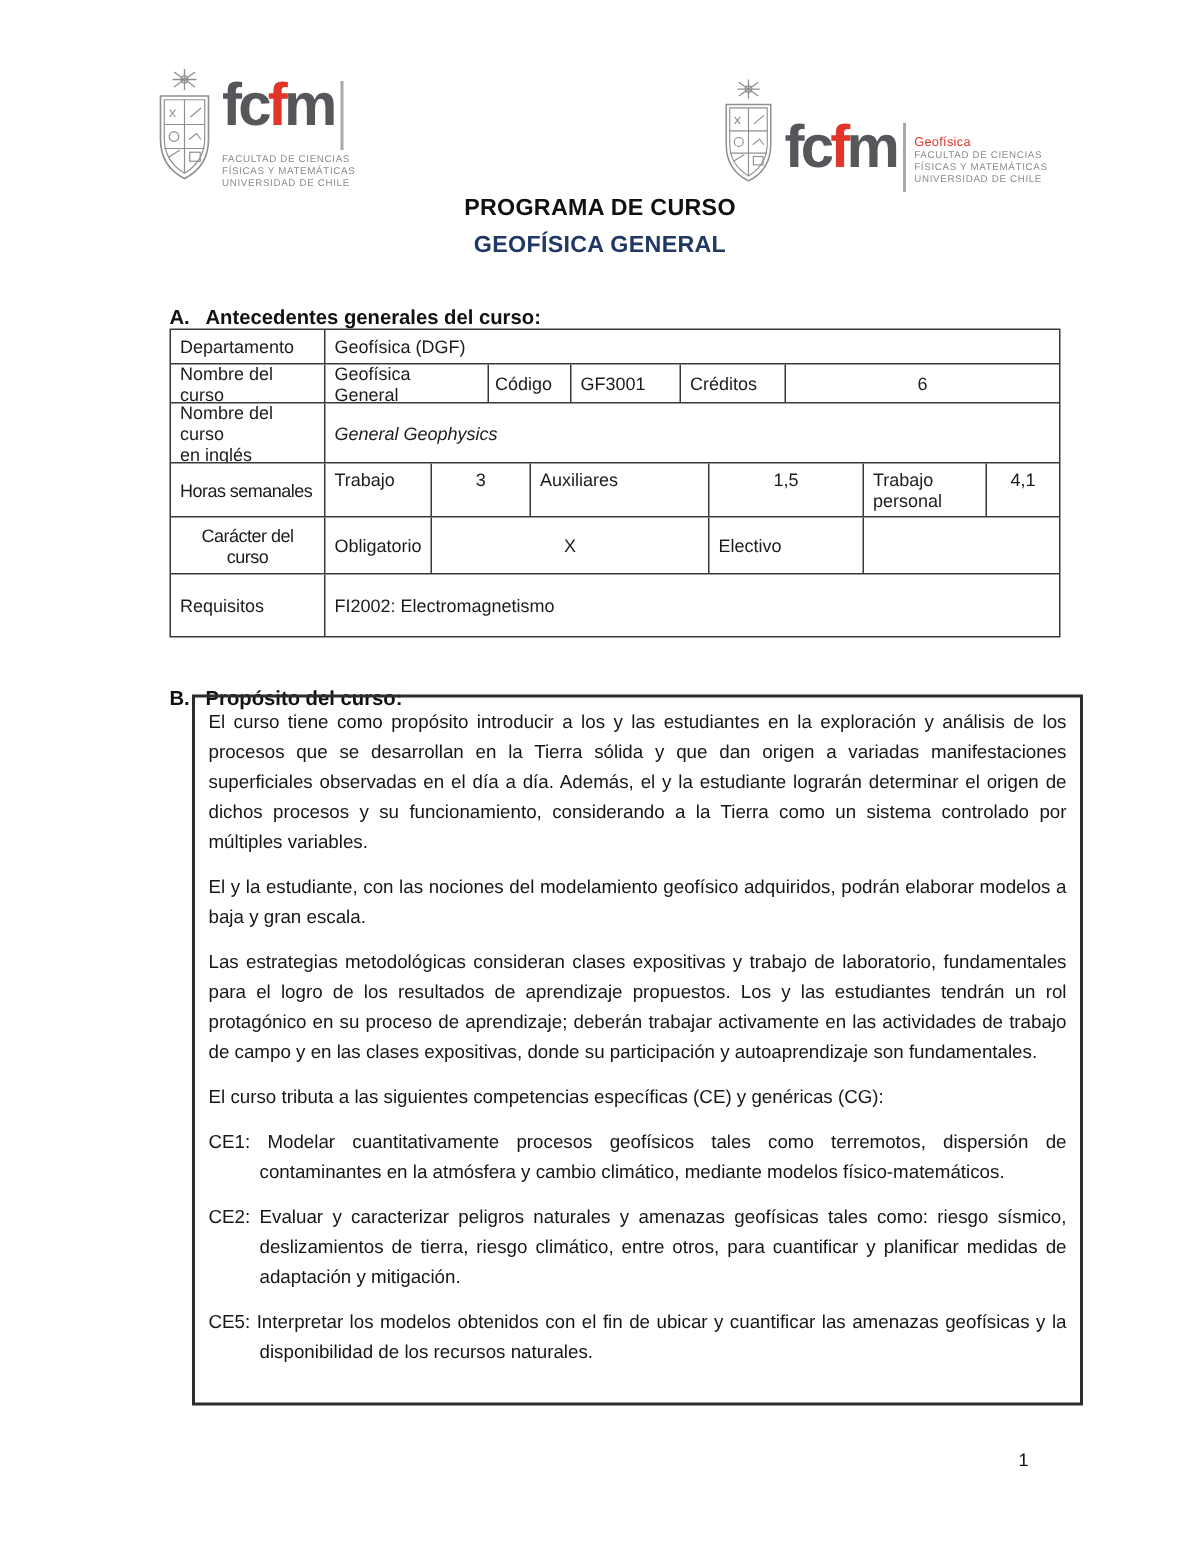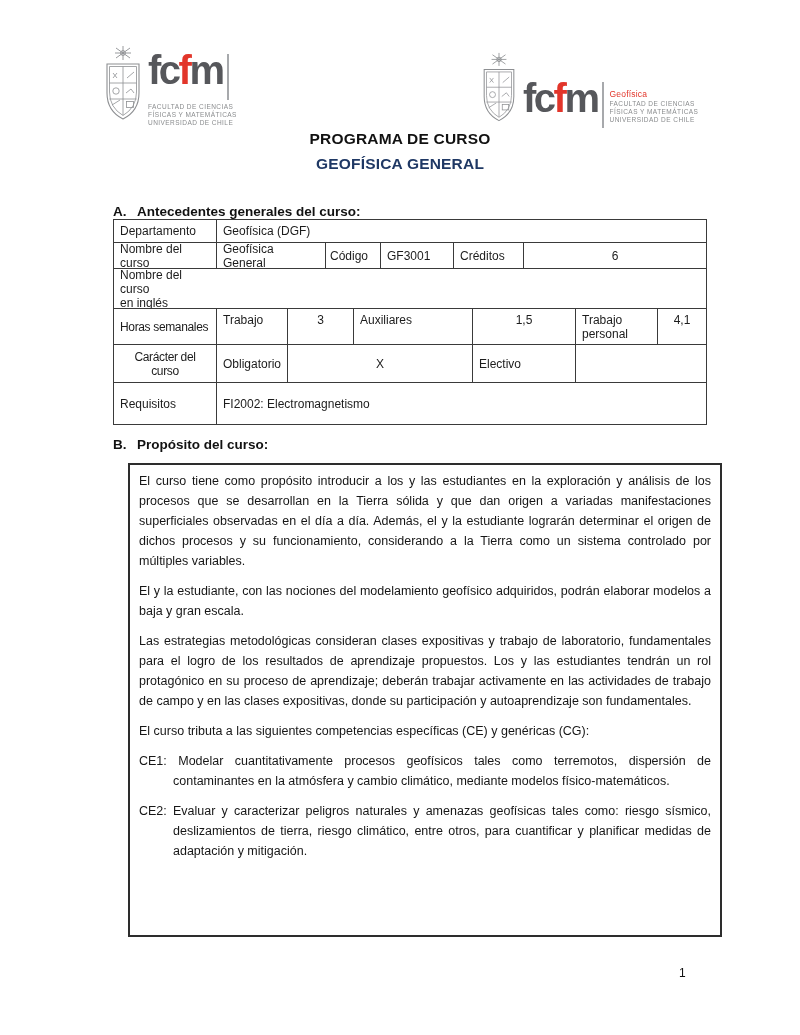--- a/index.html
+++ b/index.html
@@ -34,21 +34,21 @@
   .doc-subtitle {
     position:absolute; left:0; top:155px; width:800px;
     text-align:center; font-weight:700; font-size:15.5px; color:#1F3864;
     letter-spacing:0.2px;
   }
   .section-heading {
     position:absolute; left:113px; font-weight:700; font-size:13.5px; color:#111;
   }
   .section-heading .sec-label { display:inline-block; width:24px; }
   .heading-a { top:204px; }
-  .heading-b { top:437px; }
+  .heading-b { top:458px; }
   
   .tbl {
     position:absolute; left:113px; top:219px; width:594px;
     border:1.5px solid #3a3a3a; font-size:12px; line-height:14px;
   }
   .tr { display:flex; border-bottom:1.5px solid #3a3a3a; }
   .tr:last-child { border-bottom:none; }
   .td {
     border-right:1.5px solid #3a3a3a;
     display:flex; align-items:center; padding:2px 6px;
@@ -162,20 +162,21 @@
     <div class="td" style="width:103px">Nombre del curso</div>
     <div class="td" style="width:109px">Geofísica General</div>
     <div class="td" style="width:55px;padding:2px 4px">Código</div>
     <div class="td" style="width:73px">GF3001</div>
     <div class="td" style="width:70px">Créditos</div>
     <div class="td flex1 center">6</div>
   </div>
   <div class="tr" style="height:40px">
     <div class="td pre" style="width:103px">Nombre del curso
 en inglés</div>
+    <div class="td flex1 italic">General Geophysics</div>
   </div>
   <div class="tr" style="height:36px">
     <div class="td tight" style="width:103px">Horas semanales</div>
     <div class="td" style="width:71px;align-items:flex-start;padding-top:4px">Trabajo</div>
     <div class="td center" style="width:66px;align-items:flex-start;padding-top:4px">3</div>
     <div class="td" style="width:119px;align-items:flex-start;padding-top:4px">Auxiliares</div>
     <div class="td center" style="width:103px;align-items:flex-start;padding-top:4px">1,5</div>
     <div class="td pre" style="width:82px;align-items:flex-start;padding-top:4px">Trabajo
 personal</div>
     <div class="td flex1 center" style="align-items:flex-start;padding-top:4px">4,1</div>
@@ -203,15 +204,19 @@
   <p>Las estrategias metodológicas consideran clases expositivas y trabajo de laboratorio, fundamentales para el logro de los resultados de aprendizaje propuestos. Los y las estudiantes tendrán un rol protagónico en su proceso de aprendizaje; deberán trabajar activamente en las actividades de trabajo de campo y en las clases expositivas, donde su participación y autoaprendizaje son fundamentales.</p>
   <p>El curso tributa a las siguientes competencias específicas (CE) y genéricas (CG):</p>
   <div class="ce">
     <span class="ce-code">CE1:</span>
     <span>Modelar cuantitativamente procesos geofísicos tales como terremotos, dispersión de contaminantes en la atmósfera y cambio climático, mediante modelos físico-matemáticos.</span>
   </div>
   <div class="ce">
     <span class="ce-code">CE2:</span>
     <span>Evaluar y caracterizar peligros naturales y amenazas geofísicas tales como: riesgo sísmico, deslizamientos de tierra, riesgo climático, entre otros, para cuantificar y planificar medidas de adaptación y mitigación.</span>
   </div>
+  <div class="ce">
+    <span class="ce-code">CE5:</span>
+    <span>Interpretar los modelos obtenidos con el fin de ubicar y cuantificar las amenazas geofísicas y la disponibilidad de los recursos naturales.</span>
+  </div>
 </div>
 
 <div class="page-number">1</div>
 
 </body></html>

